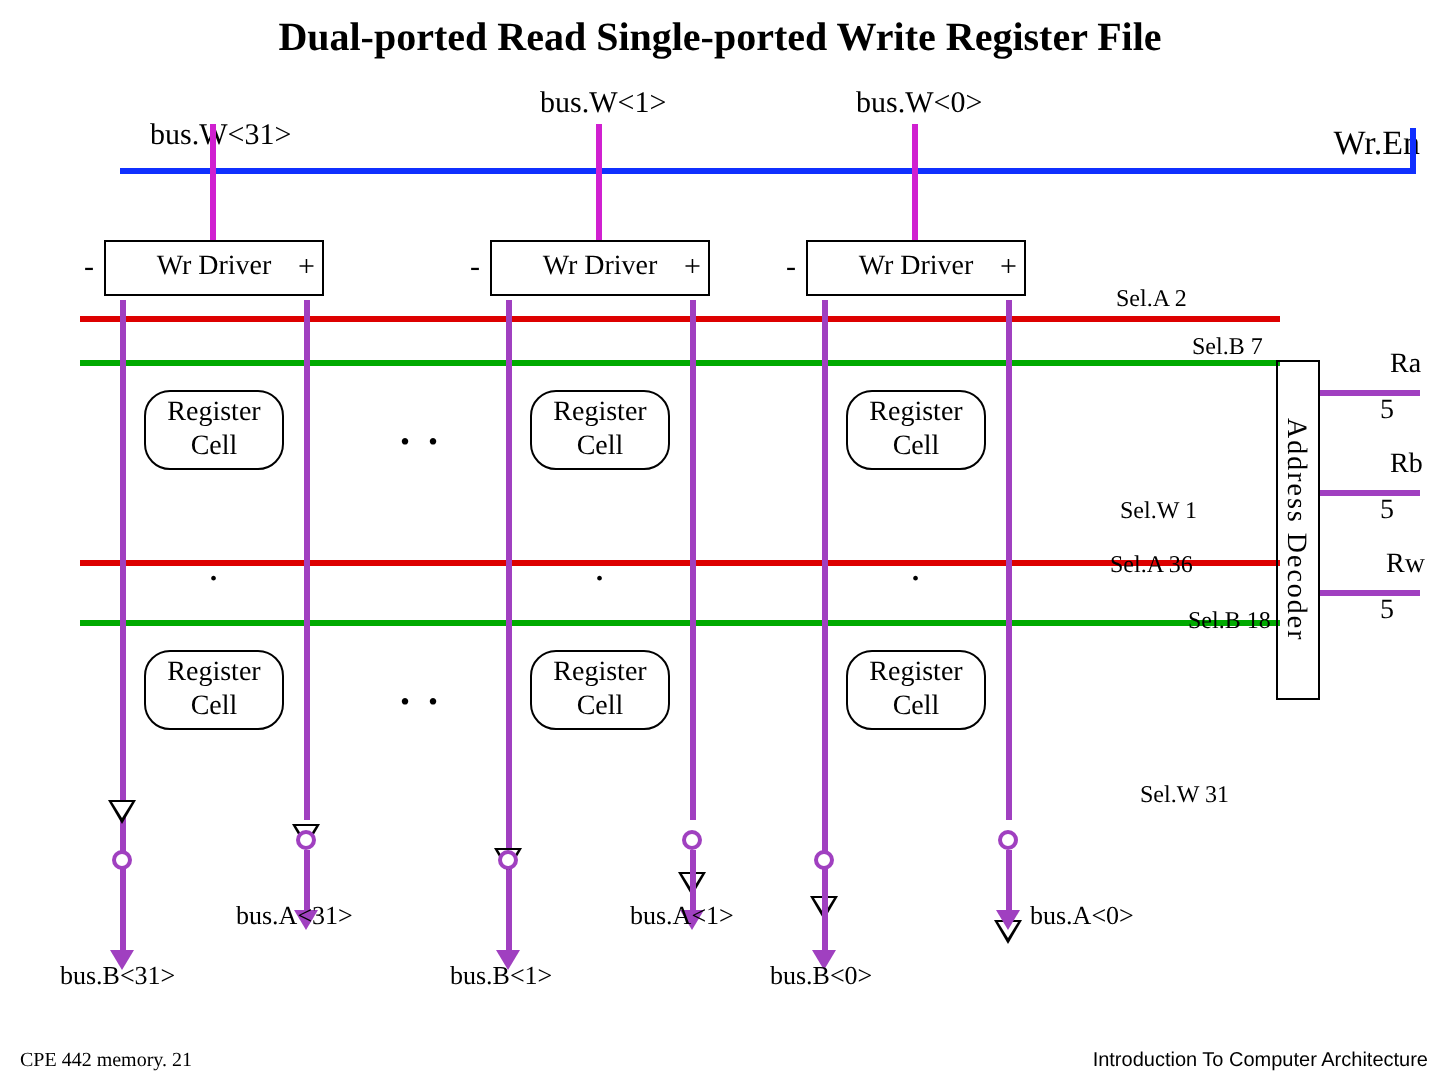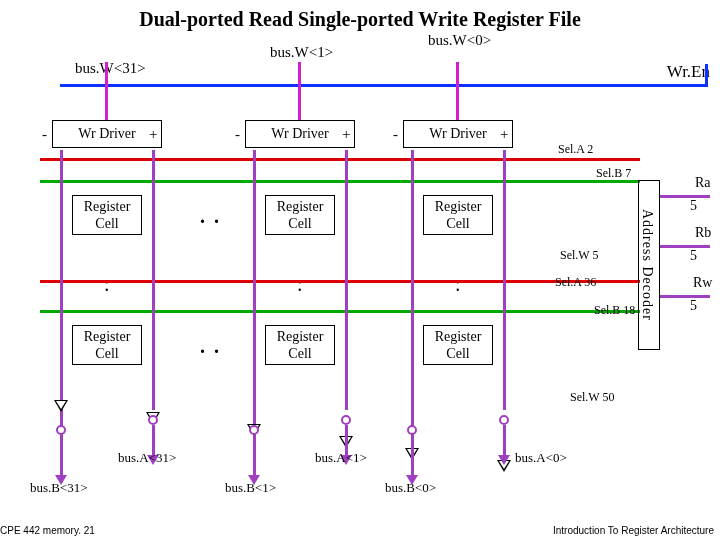--- a/index.html
+++ b/index.html
@@ -38,21 +38,21 @@
   .wire-magenta-v { background: #d020d0; width: 3px; }
   
   .box {
     border: 1px solid #000;
     background: #fff;
     text-align: center;
     font-size: 14px;
     line-height: 1.2;
   }
   .driver { width: 110px; height: 28px; line-height: 26px; }
-  .regcell { width: 70px; height: 40px; padding-top: 3px; }
+  .regcell { width: 70px; height: 40px; padding-top: 3px; border-radius: 13px; }
   .small { font-size: 13px; }
   .dots-h { font-size: 20px; letter-spacing: 2px; font-weight: bold; }
   .dots-v { font-size: 20px; line-height: 8px; }
   .ring {
     width: 10px; height: 10px; border: 2px solid #a040c0;
     border-radius: 50%; background: #fff;
   }
   .arrow-down {
     width: 0; height: 0;
     border-left: 6px solid transparent;
@@ -85,40 +85,40 @@
     content: "";
     position: absolute;
     top: -11px; left: -5px;
     width: 0; height: 0;
     border-left: 5px solid transparent;
     border-right: 5px solid transparent;
     border-top: 8px solid #fff;
   }
   .footer-l {
     position: absolute;
-    left: 0; bottom: 4px;
-    font-family: Liberation Sans, sans-serif;
+    left: 10px; bottom: 4px;
+    font-family: Liberation Serif, serif;
     font-size: 10px;
   }
   .footer-r {
     position: absolute;
     right: 6px; bottom: 4px;
     font-family: Arial, sans-serif;
     font-size: 10px;
   }
   .plusminus { font-size: 15px; }
 </style>
 </head>
 <body>
 
 <div class="title">Dual-ported Read Single-ported Write Register File</div>
 
 <div class="abs busw-label" style="left:75px;top:60px">bus.W&lt;31&gt;</div>
 <div class="abs busw-label" style="left:270px;top:44px">bus.W&lt;1&gt;</div>
-<div class="abs busw-label" style="left:428px;top:32px">bus.W&lt;0&gt;</div>
+<div class="abs busw-label" style="left:428px;top:44px">bus.W&lt;0&gt;</div>
 <div class="abs wren">Wr.En</div>
 
 <div class="abs wire-blue" style="left:60px;top:84px;width:648px"></div>
 <div class="abs wire-blue-v" style="left:705px;top:64px;height:23px"></div>
 
 <div class="abs wire-magenta-v" style="left:105px;top:62px;height:58px"></div>
 <div class="abs wire-magenta-v" style="left:298px;top:62px;height:58px"></div>
 <div class="abs wire-magenta-v" style="left:456px;top:62px;height:58px"></div>
 
 <div class="abs box driver" style="left:52px;top:120px">Wr Driver</div>
@@ -140,41 +140,41 @@
 <div class="abs sel-label" style="left:596px;top:166px">Sel.B 7</div>
 
 <div class="abs box regcell" style="left:72px;top:195px;white-space:pre">Register
 Cell</div>
 <div class="abs dots-h" style="left:200px;top:205px">. .</div>
 <div class="abs box regcell" style="left:265px;top:195px;white-space:pre">Register
 Cell</div>
 <div class="abs box regcell" style="left:423px;top:195px;white-space:pre">Register
 Cell</div>
 
-<div class="abs sel-label" style="left:560px;top:248px">Sel.W 5</div>
+<div class="abs sel-label" style="left:560px;top:248px">Sel.W 1</div>
 
 <div class="abs dots-v" style="left:104px;top:280px">:</div>
 <div class="abs dots-v" style="left:297px;top:280px">:</div>
 <div class="abs dots-v" style="left:455px;top:280px">:</div>
 
 <div class="abs wire-red" style="left:40px;top:280px;width:600px"></div>
 <div class="abs sel-label" style="left:555px;top:275px">Sel.A 36</div>
 
 <div class="abs wire-green" style="left:40px;top:310px;width:600px"></div>
 <div class="abs sel-label" style="left:594px;top:303px">Sel.B 18</div>
 
 <div class="abs box regcell" style="left:72px;top:325px;white-space:pre">Register
 Cell</div>
 <div class="abs dots-h" style="left:200px;top:335px">. .</div>
 <div class="abs box regcell" style="left:265px;top:325px;white-space:pre">Register
 Cell</div>
 <div class="abs box regcell" style="left:423px;top:325px;white-space:pre">Register
 Cell</div>
 
-<div class="abs sel-label" style="left:570px;top:390px">Sel.W 50</div>
+<div class="abs sel-label" style="left:570px;top:390px">Sel.W 31</div>
 
 <div class="abs ad-box" style="left:638px;top:180px">
   <div class="ad-label" style="height:100%;display:flex;align-items:center;justify-content:center">Address Decoder</div>
 </div>
 
 <div class="abs sidebus" style="left:695px;top:175px">Ra</div>
 <div class="abs wire-purple-h" style="left:660px;top:195px;width:50px"></div>
 <div class="abs sidebus-n" style="left:690px;top:198px">5</div>
 
 <div class="abs sidebus" style="left:695px;top:225px">Rb</div>
@@ -219,13 +219,13 @@
 <div class="abs arrow-down" style="left:498px;top:455px"></div>
 
 <div class="abs small" style="left:118px;top:450px">bus.A&lt;31&gt;</div>
 <div class="abs small" style="left:30px;top:480px">bus.B&lt;31&gt;</div>
 <div class="abs small" style="left:315px;top:450px">bus.A&lt;1&gt;</div>
 <div class="abs small" style="left:225px;top:480px">bus.B&lt;1&gt;</div>
 <div class="abs small" style="left:515px;top:450px">bus.A&lt;0&gt;</div>
 <div class="abs small" style="left:385px;top:480px">bus.B&lt;0&gt;</div>
 
 <div class="footer-l">CPE 442 memory. 21</div>
-<div class="footer-r">Introduction To Register Architecture</div>
+<div class="footer-r">Introduction To Computer Architecture</div>
 
 </body></html>

